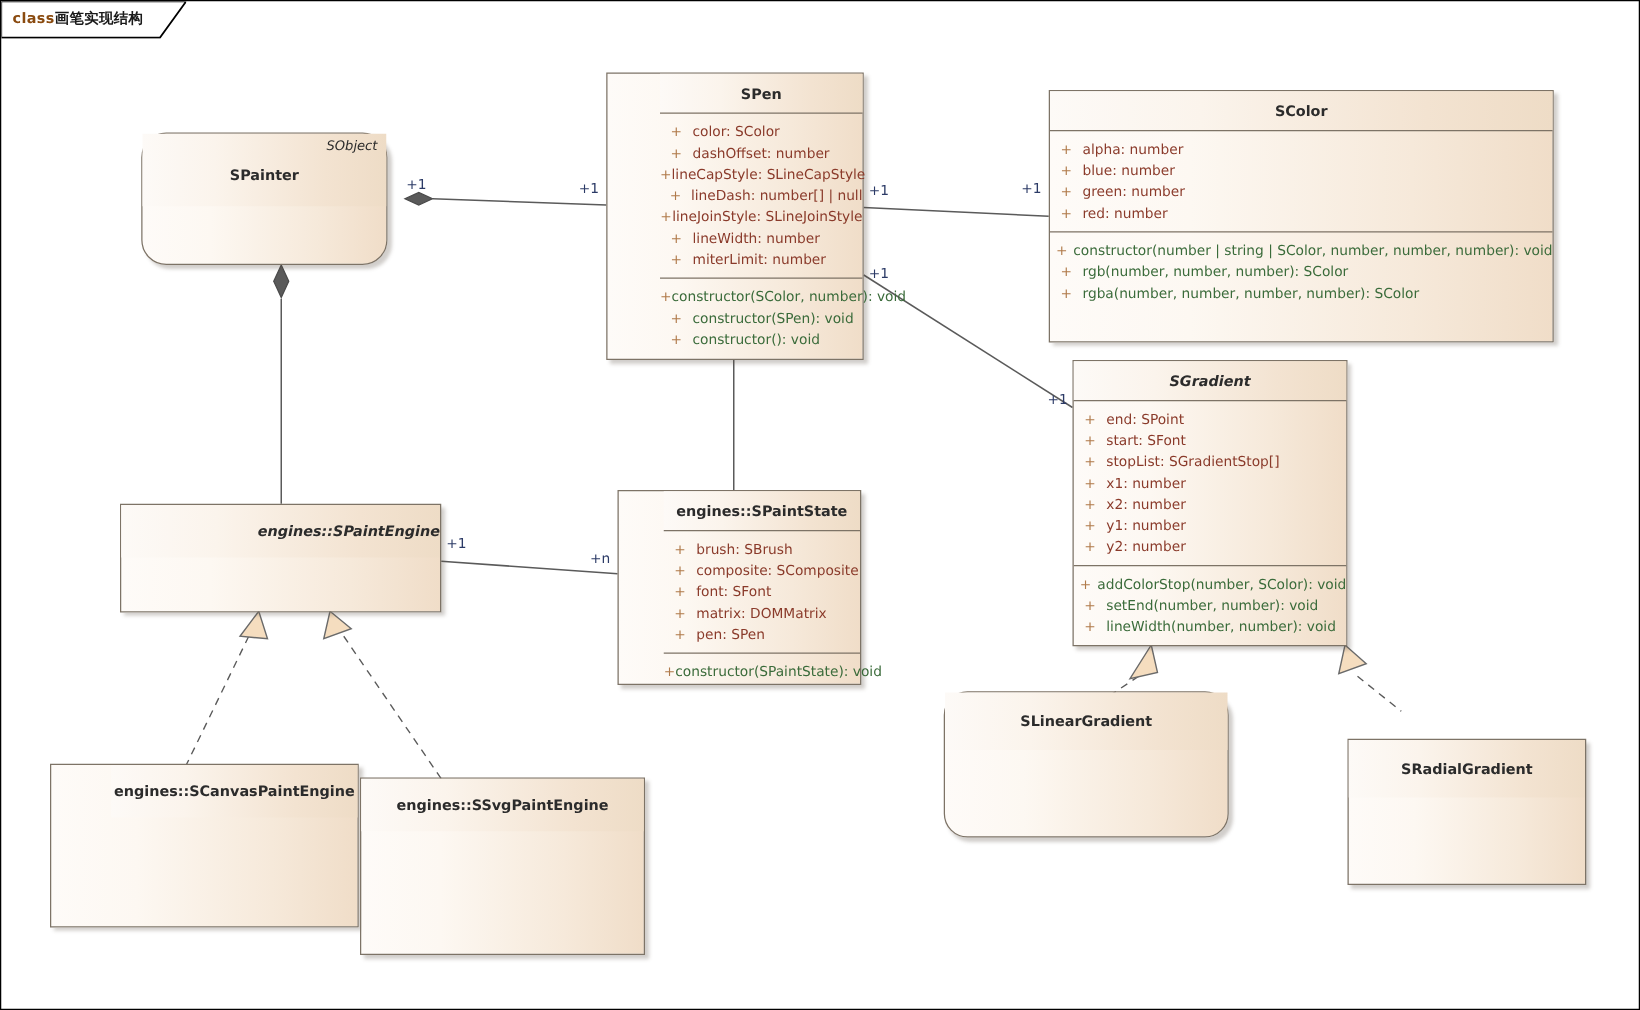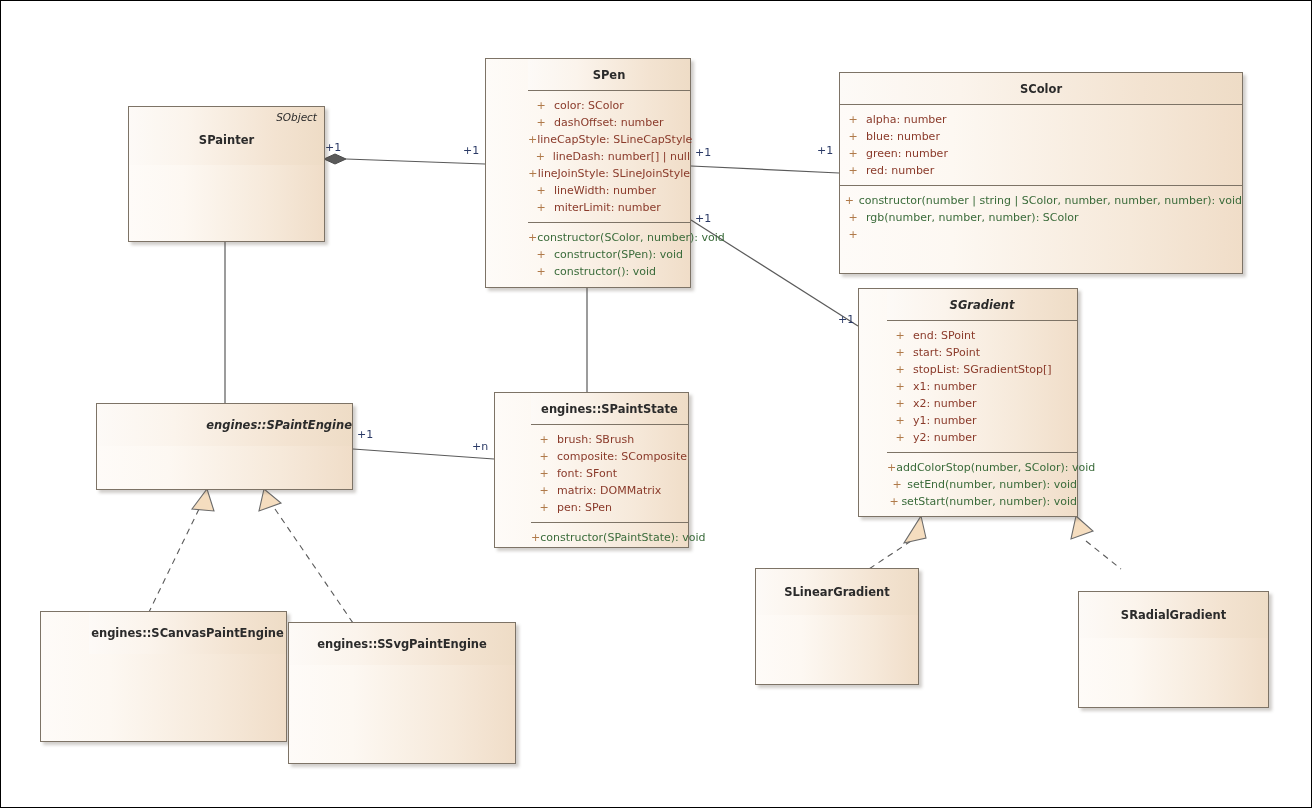--- a/index.html
+++ b/index.html
@@ -40,20 +40,28 @@
   
   #links{position:absolute;left:0;top:0;width:1312px;height:808px;
          pointer-events:none;}
   .mult{position:absolute;font-size:11px;color:#2b3a66;white-space:nowrap;}
 </style>
 </head>
 <body>
 
 <div id="canvas">
 
+  <div id="frame-tab">
+    <svg class="tab-shape" width="148" height="30" viewBox="0 0 148 30">
+      <path d="M0,0 L148,0 L127,29 L0,29 Z" fill="#ffffff" stroke="#000000" stroke-width="1.4"></path>
+    </svg>
+    <div class="tab-label">
+      <span class="kw">class</span><span>画笔实现结构</span>
+    </div>
+  </div>
 
   <svg id="links">
     <defs></defs>
 
     <g>
       <line x1="345" y1="158" x2="484" y2="163" stroke="#5a5a5a" stroke-width="1.2"></line>
       <polygon points="345,158 334,163 323,158 334,153" fill="#5a5a5a" stroke="#4a4a4a" stroke-width="1"></polygon>
     </g>
 
     <g>
@@ -100,21 +108,21 @@
 
   <div class="mult" style="left:324px;top:140px;">+1</div>
   <div class="mult" style="left:462px;top:143px;">+1</div>
   <div class="mult" style="left:694px;top:145px;">+1</div>
   <div class="mult" style="left:816px;top:143px;">+1</div>
   <div class="mult" style="left:694px;top:211px;">+1</div>
   <div class="mult" style="left:837px;top:312px;">+1</div>
   <div class="mult" style="left:356px;top:427px;">+1</div>
   <div class="mult" style="left:471px;top:439px;">+n</div>
 
-  <div class="uml plain" style="left:127px;top:105px;width:197px;height:136px;">
+  <div class="uml plain" style="left:112px;top:105px;width:197px;height:106px;border-radius:20px;">
     <div class="hdr" style="height:58px;align-items:flex-start;padding-top:26px;">
       <span class="stereo">SObject</span>
       <span class="cname">SPainter</span>
     </div>
   </div>
 
   <div class="uml" style="left:484px;top:57px;width:206px;height:230px;padding-left:42px;">
     <div class="hdr">
       <span class="cname">SPen</span>
     </div>
@@ -190,36 +198,37 @@
       <div class="row">
         <span class="vis">+</span>
         <span class="oper">constructor(number | string | SColor, number, number, number): void</span>
       </div>
       <div class="row">
         <span class="vis">+</span>
         <span class="oper">rgb(number, number, number): SColor</span>
       </div>
       <div class="row">
         <span class="vis">+</span>
-      </div>
-    </div>
-  </div>
-
-  <div class="uml" style="left:857px;top:287px;width:220px;height:229px;padding-left:28px;">
+        <span class="oper">rgba(number, number, number, number): SColor</span>
+      </div>
+    </div>
+  </div>
+
+  <div class="uml" style="left:857px;top:287px;width:220px;height:229px;">
     <div class="hdr">
       <span class="cname ital">SGradient</span>
     </div>
     <div class="compart">
       <div class="row">
         <span class="vis">+</span>
         <span class="attr">end: SPoint</span>
       </div>
       <div class="row">
         <span class="vis">+</span>
-        <span class="attr">start: SPoint</span>
+        <span class="attr">start: SFont</span>
       </div>
       <div class="row">
         <span class="vis">+</span>
         <span class="attr">stopList: SGradientStop[]</span>
       </div>
       <div class="row">
         <span class="vis">+</span>
         <span class="attr">x1: number</span>
       </div>
       <div class="row">
@@ -239,21 +248,21 @@
       <div class="row">
         <span class="vis">+</span>
         <span class="oper">addColorStop(number, SColor): void</span>
       </div>
       <div class="row">
         <span class="vis">+</span>
         <span class="oper">setEnd(number, number): void</span>
       </div>
       <div class="row">
         <span class="vis">+</span>
-        <span class="oper">setStart(number, number): void</span>
+        <span class="oper">lineWidth(number, number): void</span>
       </div>
     </div>
   </div>
 
   <div class="uml plain" style="left:95px;top:402px;width:257px;height:87px;">
     <div class="hdr" style="height:42px;align-items:center;justify-content:flex-end;">
       <span class="cname ital">engines::SPaintEngine</span>
     </div>
   </div>
 
@@ -296,21 +305,21 @@
       <span class="cname">engines::SCanvasPaintEngine</span>
     </div>
   </div>
 
   <div class="uml plain" style="left:287px;top:621px;width:228px;height:142px;">
     <div class="hdr" style="height:42px;align-items:center;">
       <span class="cname">engines::SSvgPaintEngine</span>
     </div>
   </div>
 
-  <div class="uml plain" style="left:754px;top:567px;width:164px;height:117px;">
+  <div class="uml plain" style="left:754px;top:552px;width:228px;height:117px;border-radius:19px;">
     <div class="hdr" style="height:46px;align-items:center;">
       <span class="cname">SLinearGradient</span>
     </div>
   </div>
 
   <div class="uml plain" style="left:1077px;top:590px;width:191px;height:117px;">
     <div class="hdr" style="height:46px;align-items:center;">
       <span class="cname">SRadialGradient</span>
     </div>
   </div>

